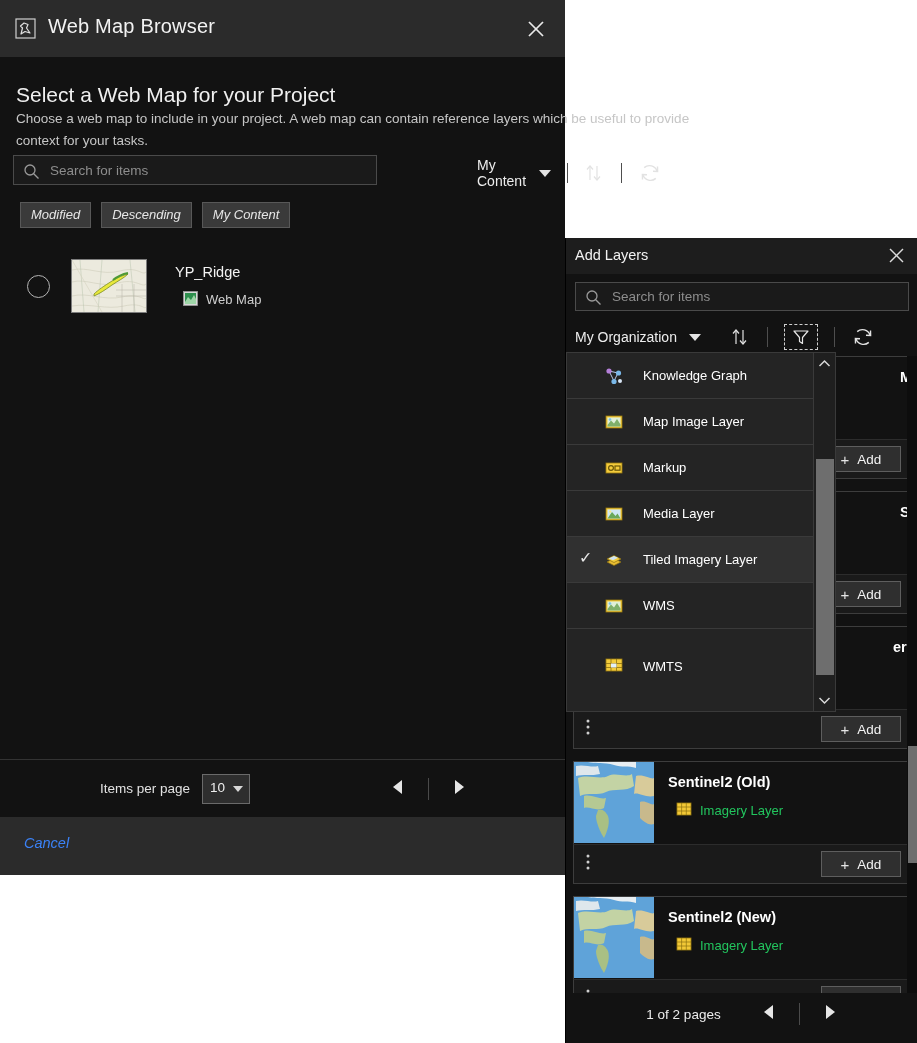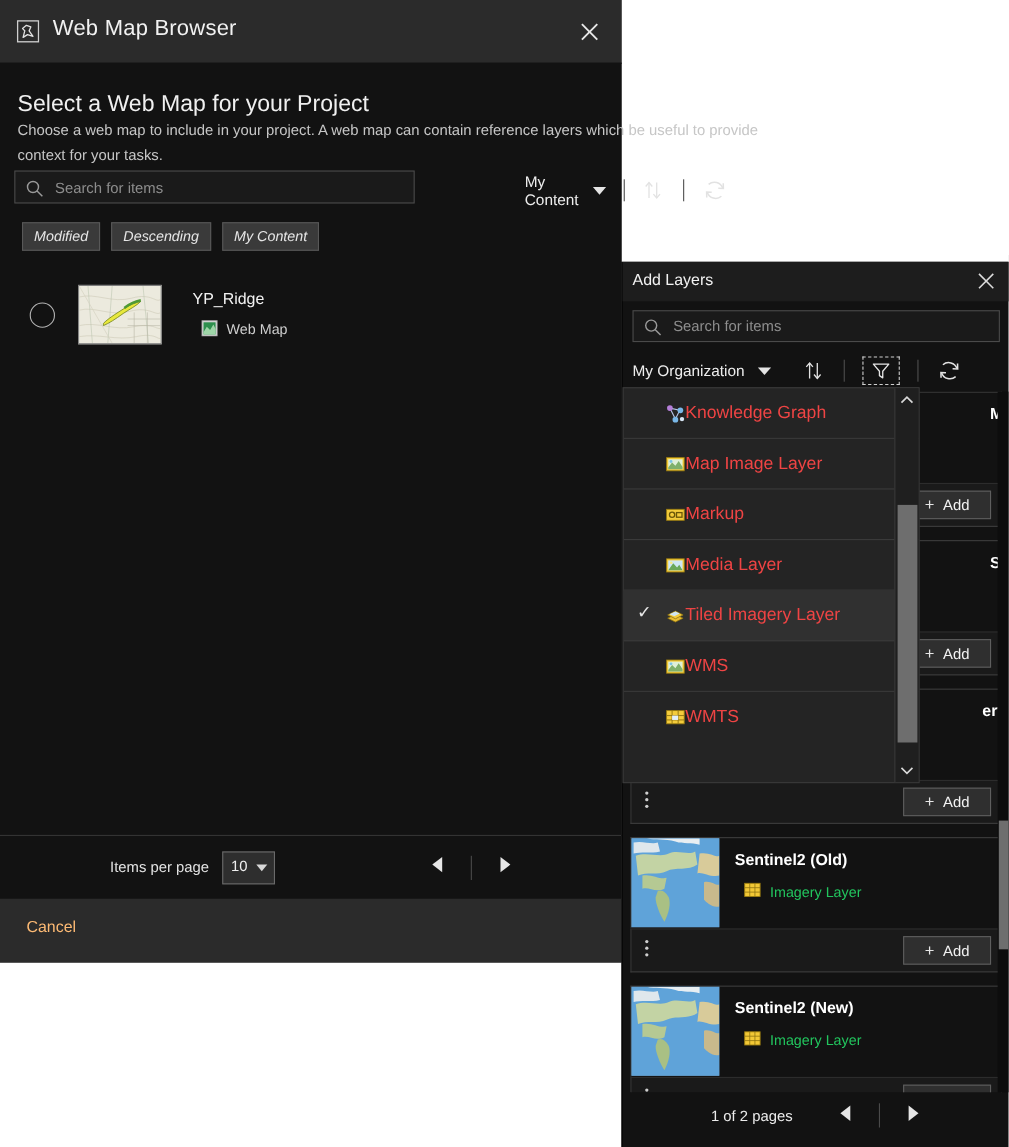--- a/index.html
+++ b/index.html
@@ -175,22 +175,23 @@
   .wmb-footer {
     position: absolute;
     left: 0; top: 817px;
     width: 565px; height: 58px;
     background: #2b2b2b;
   }
   .cancel-btn {
     position: absolute;
     left: 24px; top: 18px;
     font-size: 14.5px;
-    color: #fdba74;
-    cursor: pointer;
+    color: #3b82f6;
+    cursor: pointer;
+    font-style: italic;
   }
 
   
   .alp {
     position: absolute;
     left: 565px; top: 238px;
     width: 352px;
     height: 805px;
     background: #121212;
     border-left: 1px solid #000;
@@ -322,21 +323,21 @@
     border-bottom: 1px solid #3a3a3a;
     cursor: pointer;
   }
   .dd-item.sel { background: #303030; }
   .dd-check {
     position: absolute; left: 12px; top: 13px;
     font-size: 16px; color: #e8e8e8;
     line-height: 1;
   }
   .dd-ico { margin-left: 38px; width: 18px; height: 18px; flex: none; }
-  .dd-label { font-size: 16px; color: #ef4444; }
+  .dd-label { margin-left: 20px; font-size: 13px; color: #ffffff; }
 
   .dd-sb {
     position: absolute;
     right: 0; top: 0;
     width: 22px; height: 358px;
     background: #1f1f1f;
     border-left: 1px solid #3a3a3a;
     box-sizing: border-box;
   }
   .dd-sb-up, .dd-sb-dn {
@@ -821,21 +822,21 @@
         <svg width="18" height="18" viewBox="0 0 18 18">
           <rect x="1" y="3" width="16" height="12" fill="#f4cc3c" stroke="#9b7c10" stroke-width="0.8"></rect>
           <rect x="2.5" y="4.5" width="13" height="9" fill="#dff0d8"></rect>
           <path d="M2.5 12 L6 7.5 L9 10.5 L12 6 L15.5 11.5 L15.5 13.5 L2.5 13.5 Z" fill="#7fb06a"></path>
           <circle cx="5" cy="6.5" r="1.3" fill="#7cc3e8"></circle>
         </svg>
       </span>
       <span class="dd-label">WMS</span>
     </div>
 
-    <div class="dd-item" style="border-bottom:none;">
+    <div class="dd-item" style="border-bottom:none;align-items:flex-end;">
       <span class="dd-ico">
         <svg width="18" height="18" viewBox="0 0 18 18">
           <rect x="1" y="3" width="16" height="12" fill="#f4cc3c" stroke="#9b7c10" stroke-width="0.8"></rect>
           <g stroke="#8d7110" stroke-width="0.8">
             <line x1="1" y1="7.5" x2="17" y2="7.5"></line>
               <line x1="1" y1="11.5" x2="17" y2="11.5"></line>
             <line x1="6" y1="3" x2="6" y2="15"></line>
               <line x1="11.5" y1="3" x2="11.5" y2="15"></line>
           </g>
           <rect x="6" y="7.5" width="5.5" height="4" fill="#e3f0f9"></rect>

